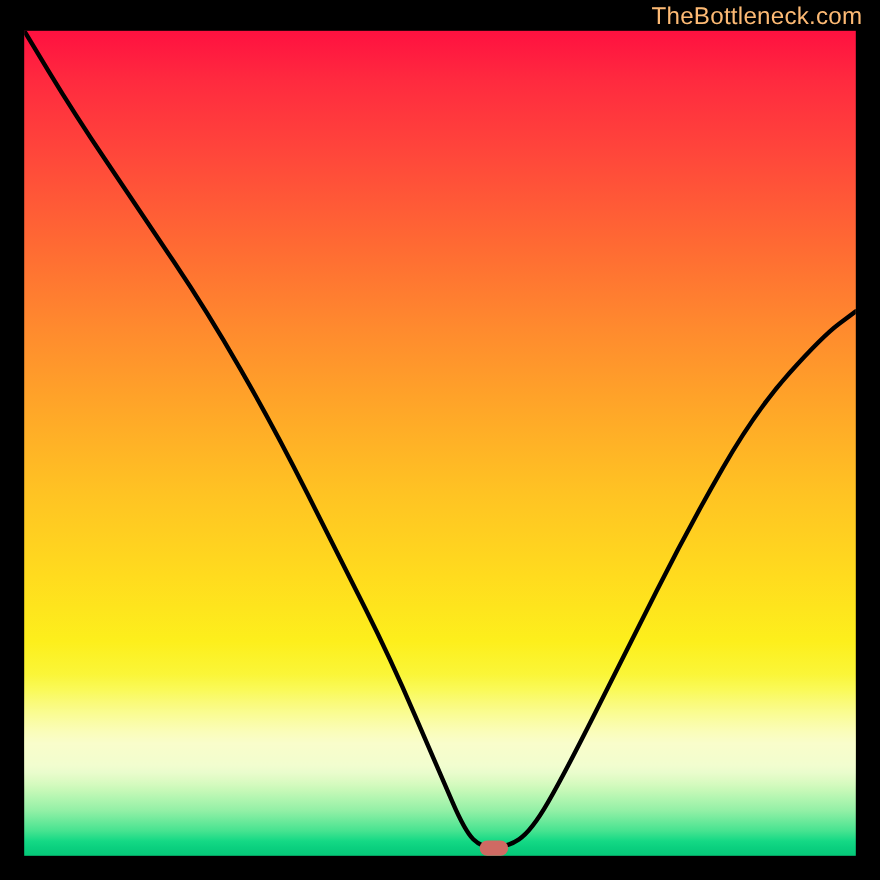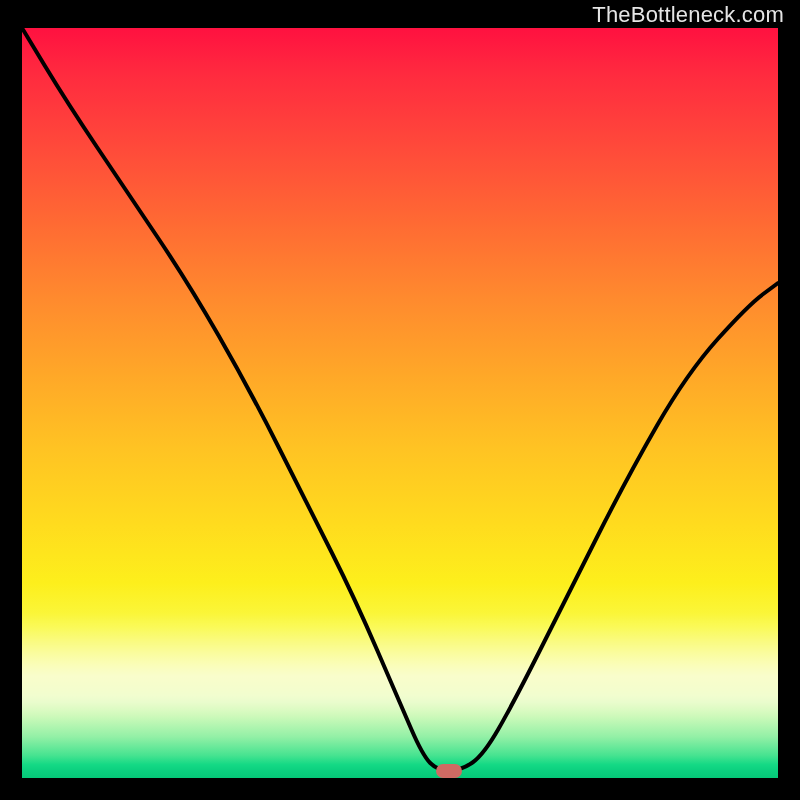--- a/index.html
+++ b/index.html
@@ -14,21 +14,21 @@
   .frame {
     position: relative;
     width: 800px;
     height: 800px;
     background: #000;
   }
   .watermark {
     position: absolute;
     top: 2px;
     right: 16px;
-    color: #e5e5e5;
+    color: #fdba74;
     font-size: 22px;
     font-weight: 500;
     letter-spacing: 0.2px;
     z-index: 6;
   }
   .plot {
     position: absolute;
     left: 22px;
     top: 28px;
     width: 756px;

